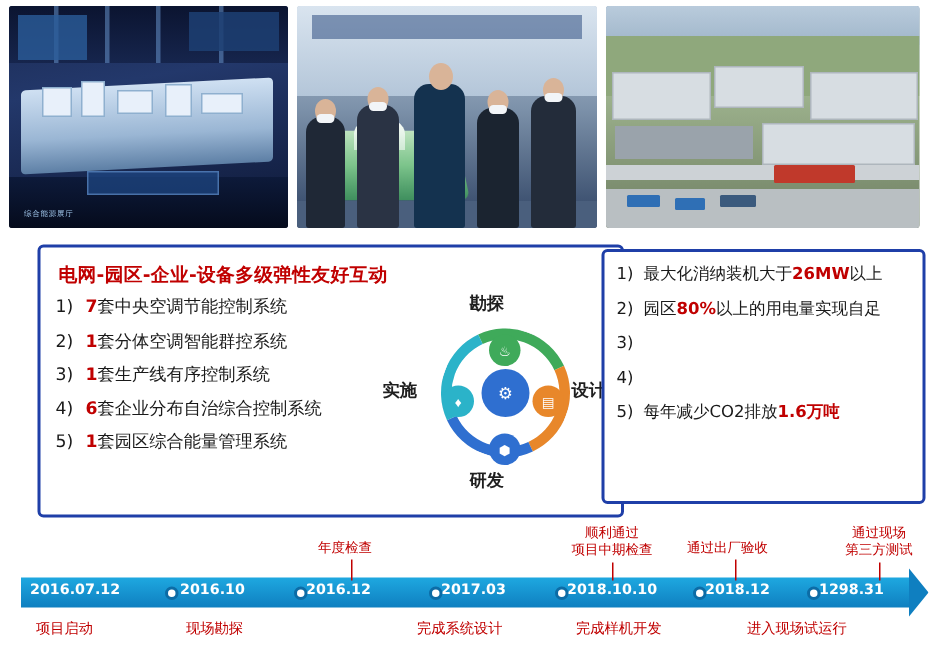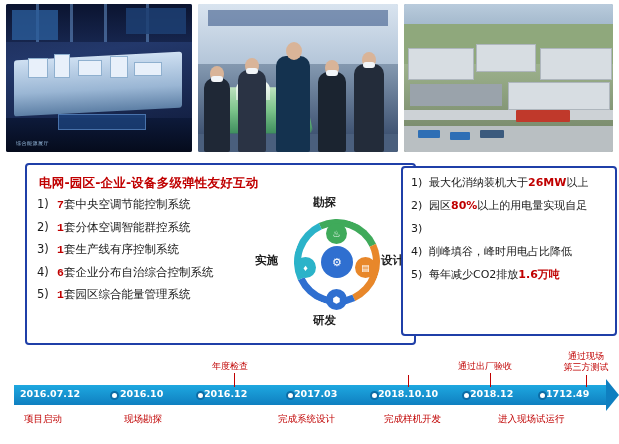--- a/index.html
+++ b/index.html
@@ -61,21 +61,21 @@
   
   .panel{position:absolute;background:#ffffff;border:2px solid #1f3fa8;border-radius:4px;}
   .panel-left{left:6px;top:163px;width:387px;height:178px;margin-left:19px;}
   .panel-right{left:401px;top:166px;width:212px;height:166px;}
 
   .left-title{position:absolute;left:12px;top:10px;font-size:12.5px;font-weight:bold;color:#c00000;
     letter-spacing:.2px;}
   .left-list{position:absolute;left:10px;top:32px;width:212px;}
   .li{display:flex;align-items:flex-start;font-size:11.5px;color:#1a1a1a;margin-bottom:7.5px;line-height:15px;}
   .li-num{width:20px;flex:0 0 20px;color:#1a1a1a;}
-  .li-txt{flex:1;font-family:Liberation Mono, monospace;}
+  .li-txt{flex:1;}
   .red{color:#c00000;font-weight:bold;}
 
   
   .diagram{position:absolute;left:226px;top:30px;width:152px;height:140px;font-family:Liberation Serif, serif;}
   .dg-label{position:absolute;font-size:11.5px;font-weight:bold;color:#1f1f1f;}
   .dg-ring{position:absolute;left:41px;top:24px;width:86px;height:86px;border-radius:50%;
     border:7px solid #eceff3;box-sizing:border-box;}
   .dg-arc{position:absolute;left:41px;top:24px;width:86px;height:86px;border-radius:50%;
     box-sizing:border-box;border:7px solid transparent;}
   .dg-node{position:absolute;width:21px;height:21px;border-radius:50%;display:flex;
@@ -222,50 +222,51 @@
     </div>
     <div class="rli">
       <span class="rli-num">2)</span>
       <span><span>园区</span><span class="red">80%</span><span>以上的用电量实现自足</span></span>
     </div>
     <div class="rli">
       <span class="rli-num">3)</span>
     </div>
     <div class="rli">
       <span class="rli-num">4)</span>
-      <span><span>削峰填谷，峰时用电占比降低</span><span class="red"></span><span></span></span>
     </div>
     <div class="rli">
       <span class="rli-num">5)</span>
       <span><span>每年减少CO2排放</span><span class="red">1.6万吨</span><span></span></span>
     </div>
   </div>
 </div>
 
 <div class="timeline">
   <div class="tl-bar"></div>
   <div class="tl-arrow"></div>
 
   <div class="tl-date" style="left:14px">2016.07.12</div>
   <div class="tl-date" style="left:114px">2016.10</div>
   <div class="tl-date" style="left:198px">2016.12</div>
   <div class="tl-date" style="left:288px">2017.03</div>
   <div class="tl-date" style="left:372px">2018.10.10</div>
   <div class="tl-date" style="left:464px">2018.12</div>
-  <div class="tl-date" style="left:540px">1712.49</div>
+  <div class="tl-date" style="left:540px">1298.31</div>
 
   <div class="tl-below" style="left:18px">项目启动</div>
   <div class="tl-below" style="left:118px">现场勘探</div>
   <div class="tl-below" style="left:272px">完成系统设计</div>
   <div class="tl-below" style="left:378px">完成样机开发</div>
   <div class="tl-below" style="left:492px">进入现场试运行</div>
 
   <div class="tl-above" style="left:206px;top:16px">年度检查</div>
   <div class="tl-tick" style="left:228px;top:28px;height:14px"></div>
 
+  <div class="tl-above" style="left:372px;top:6px;width:60px;white-space:pre-line">顺利通过
+项目中期检查</div>
   <div class="tl-tick" style="left:402px;top:30px;height:12px"></div>
 
   <div class="tl-above" style="left:452px;top:16px">通过出厂验收</div>
   <div class="tl-tick" style="left:484px;top:28px;height:14px"></div>
 
   <div class="tl-above" style="left:552px;top:6px;width:56px;white-space:pre-line">通过现场
 第三方测试</div>
   <div class="tl-tick" style="left:580px;top:30px;height:12px"></div>
 
   <div class="tl-node" style="left:104px"></div>

